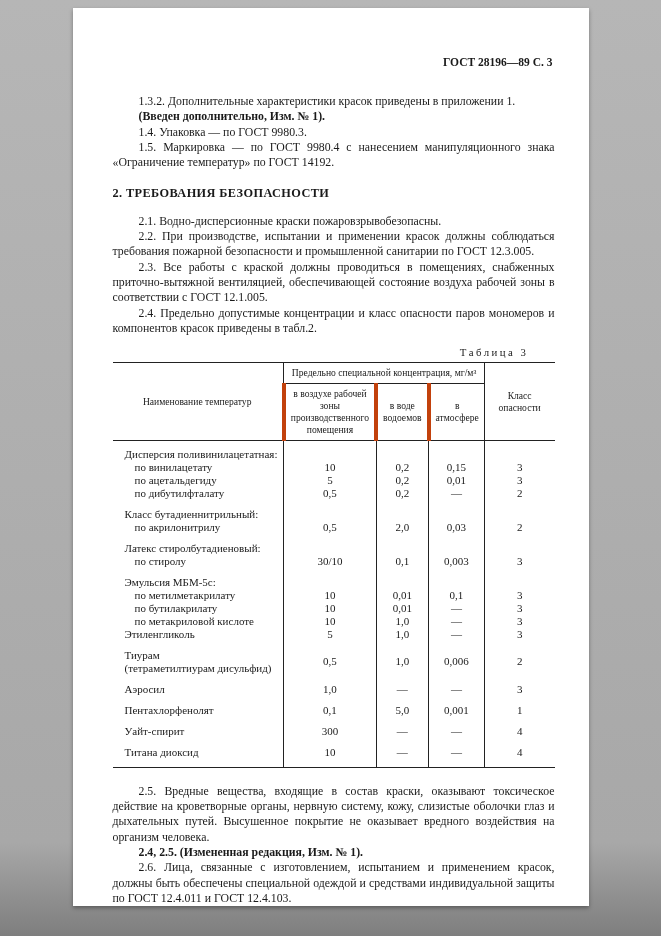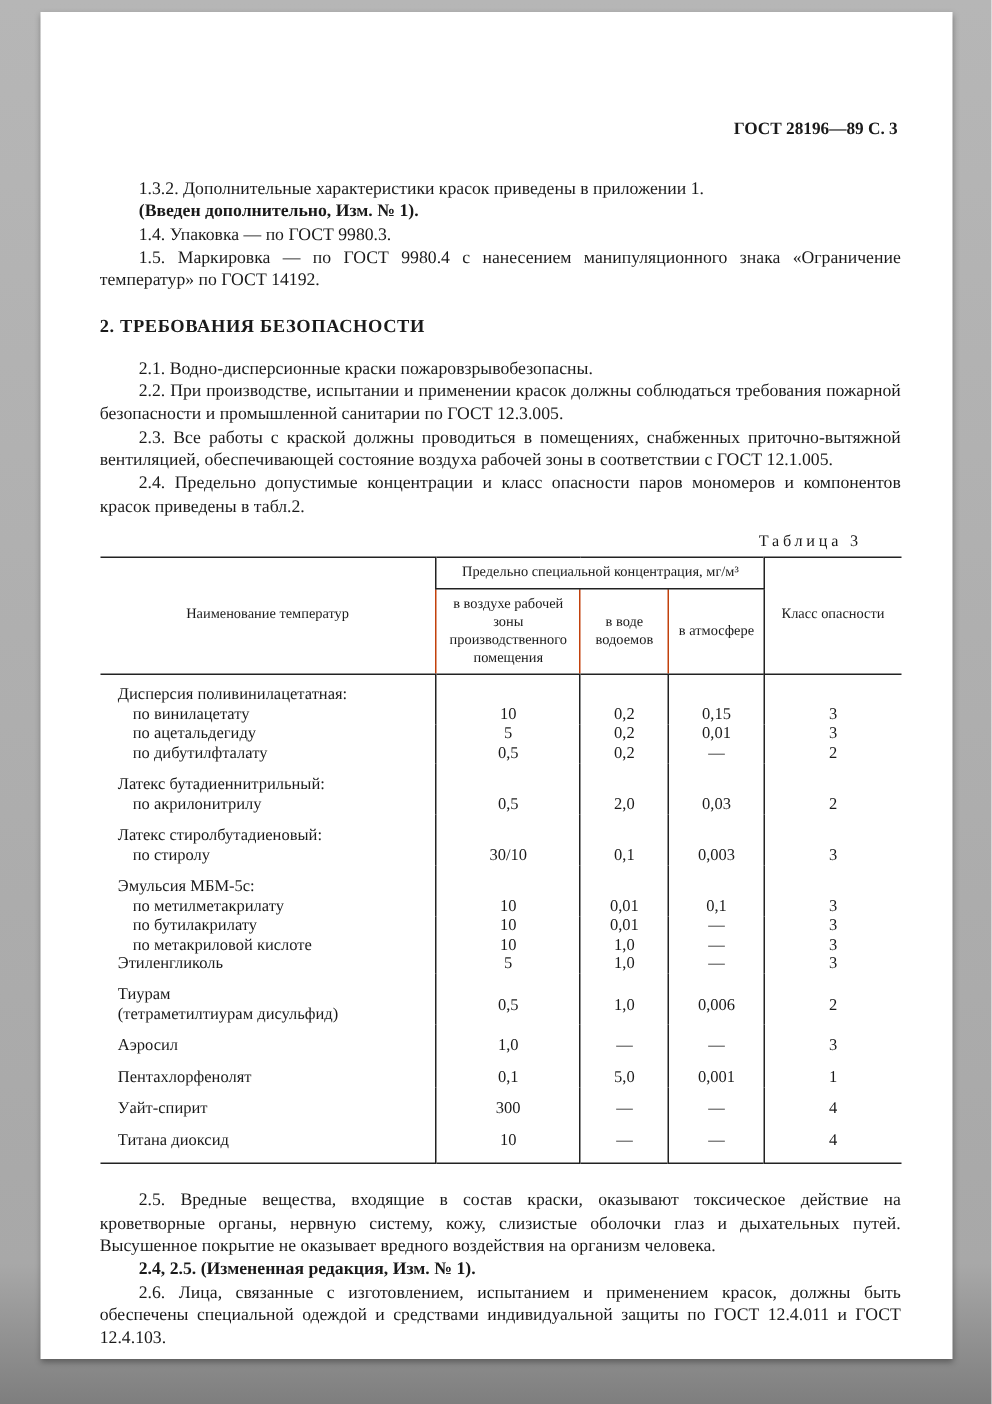--- a/index.html
+++ b/index.html
@@ -3,25 +3,25 @@
 <meta charset="utf-8">
 <style>
   * { margin: 0; padding: 0; box-sizing: border-box; }
   html, body { width: 661px; height: 936px; overflow: hidden; }
   body {
     background: linear-gradient(180deg, #b6b6b6 0%, #a8a8a8 90%, #7e7e7e 100%);
     font-family: "Liberation Serif", serif;
     color: #1a1a1a;
   }
   .page {
-    width: 608px;
+    width: 516px;
     height: 898px;
     margin: 8px auto 0 auto;
     background: #ffffff;
-    padding: 72px 34px 20px 40px;
+    padding: 48px 34px 20px 40px;
     box-shadow: 0 2px 4px rgba(0,0,0,0.35);
   }
   .doc-ref {
     text-align: right;
     font-weight: bold;
     font-size: 11.5px;
     padding-right: 2px;
   }
   .content { margin-top: 26px; }
   .para {
@@ -59,21 +59,21 @@
     vertical-align: middle;
     padding: 4px 5px;
     border-bottom: 1px solid #222;
   }
   .name-h { width: 42%; }
   .air-h  { width: 18%; }
   .water-h{ width: 11%; }
   .atm-h  { width: 12%; }
   .hazard-h { width: 17%; border-left: 1px solid #222; }
   .group-h { border-left: 1px solid #222; border-right: 1px solid #222; }
-  .sub-h { border-left: 1px solid #c2410c; }
+  .sub-h { border-left: 4px solid #c2410c; }
   tbody td {
     font-size: 11px;
     line-height: 1.18;
     padding: 0 4px;
   }
   .c-name {
     padding-left: 12px;
     vertical-align: top;
     white-space: pre-line;
   }
@@ -149,21 +149,21 @@
             <td class="c-val">3</td>
           </tr>
           <tr>
             <td class="c-name ind">по дибутилфталату</td>
             <td class="c-val">0,5</td>
             <td class="c-val">0,2</td>
             <td class="c-val">—</td>
             <td class="c-val">2</td>
           </tr>
           <tr class="gap">
-            <td class="c-name">Латекс бутадиеннитрильный:</td>
+            <td class="c-name">Класс бутадиеннитрильный:</td>
             <td class="c-val"></td>
             <td class="c-val"></td>
             <td class="c-val"></td>
             <td class="c-val"></td>
           </tr>
           <tr>
             <td class="c-name ind">по акрилонитрилу</td>
             <td class="c-val">0,5</td>
             <td class="c-val">2,0</td>
             <td class="c-val">0,03</td>

